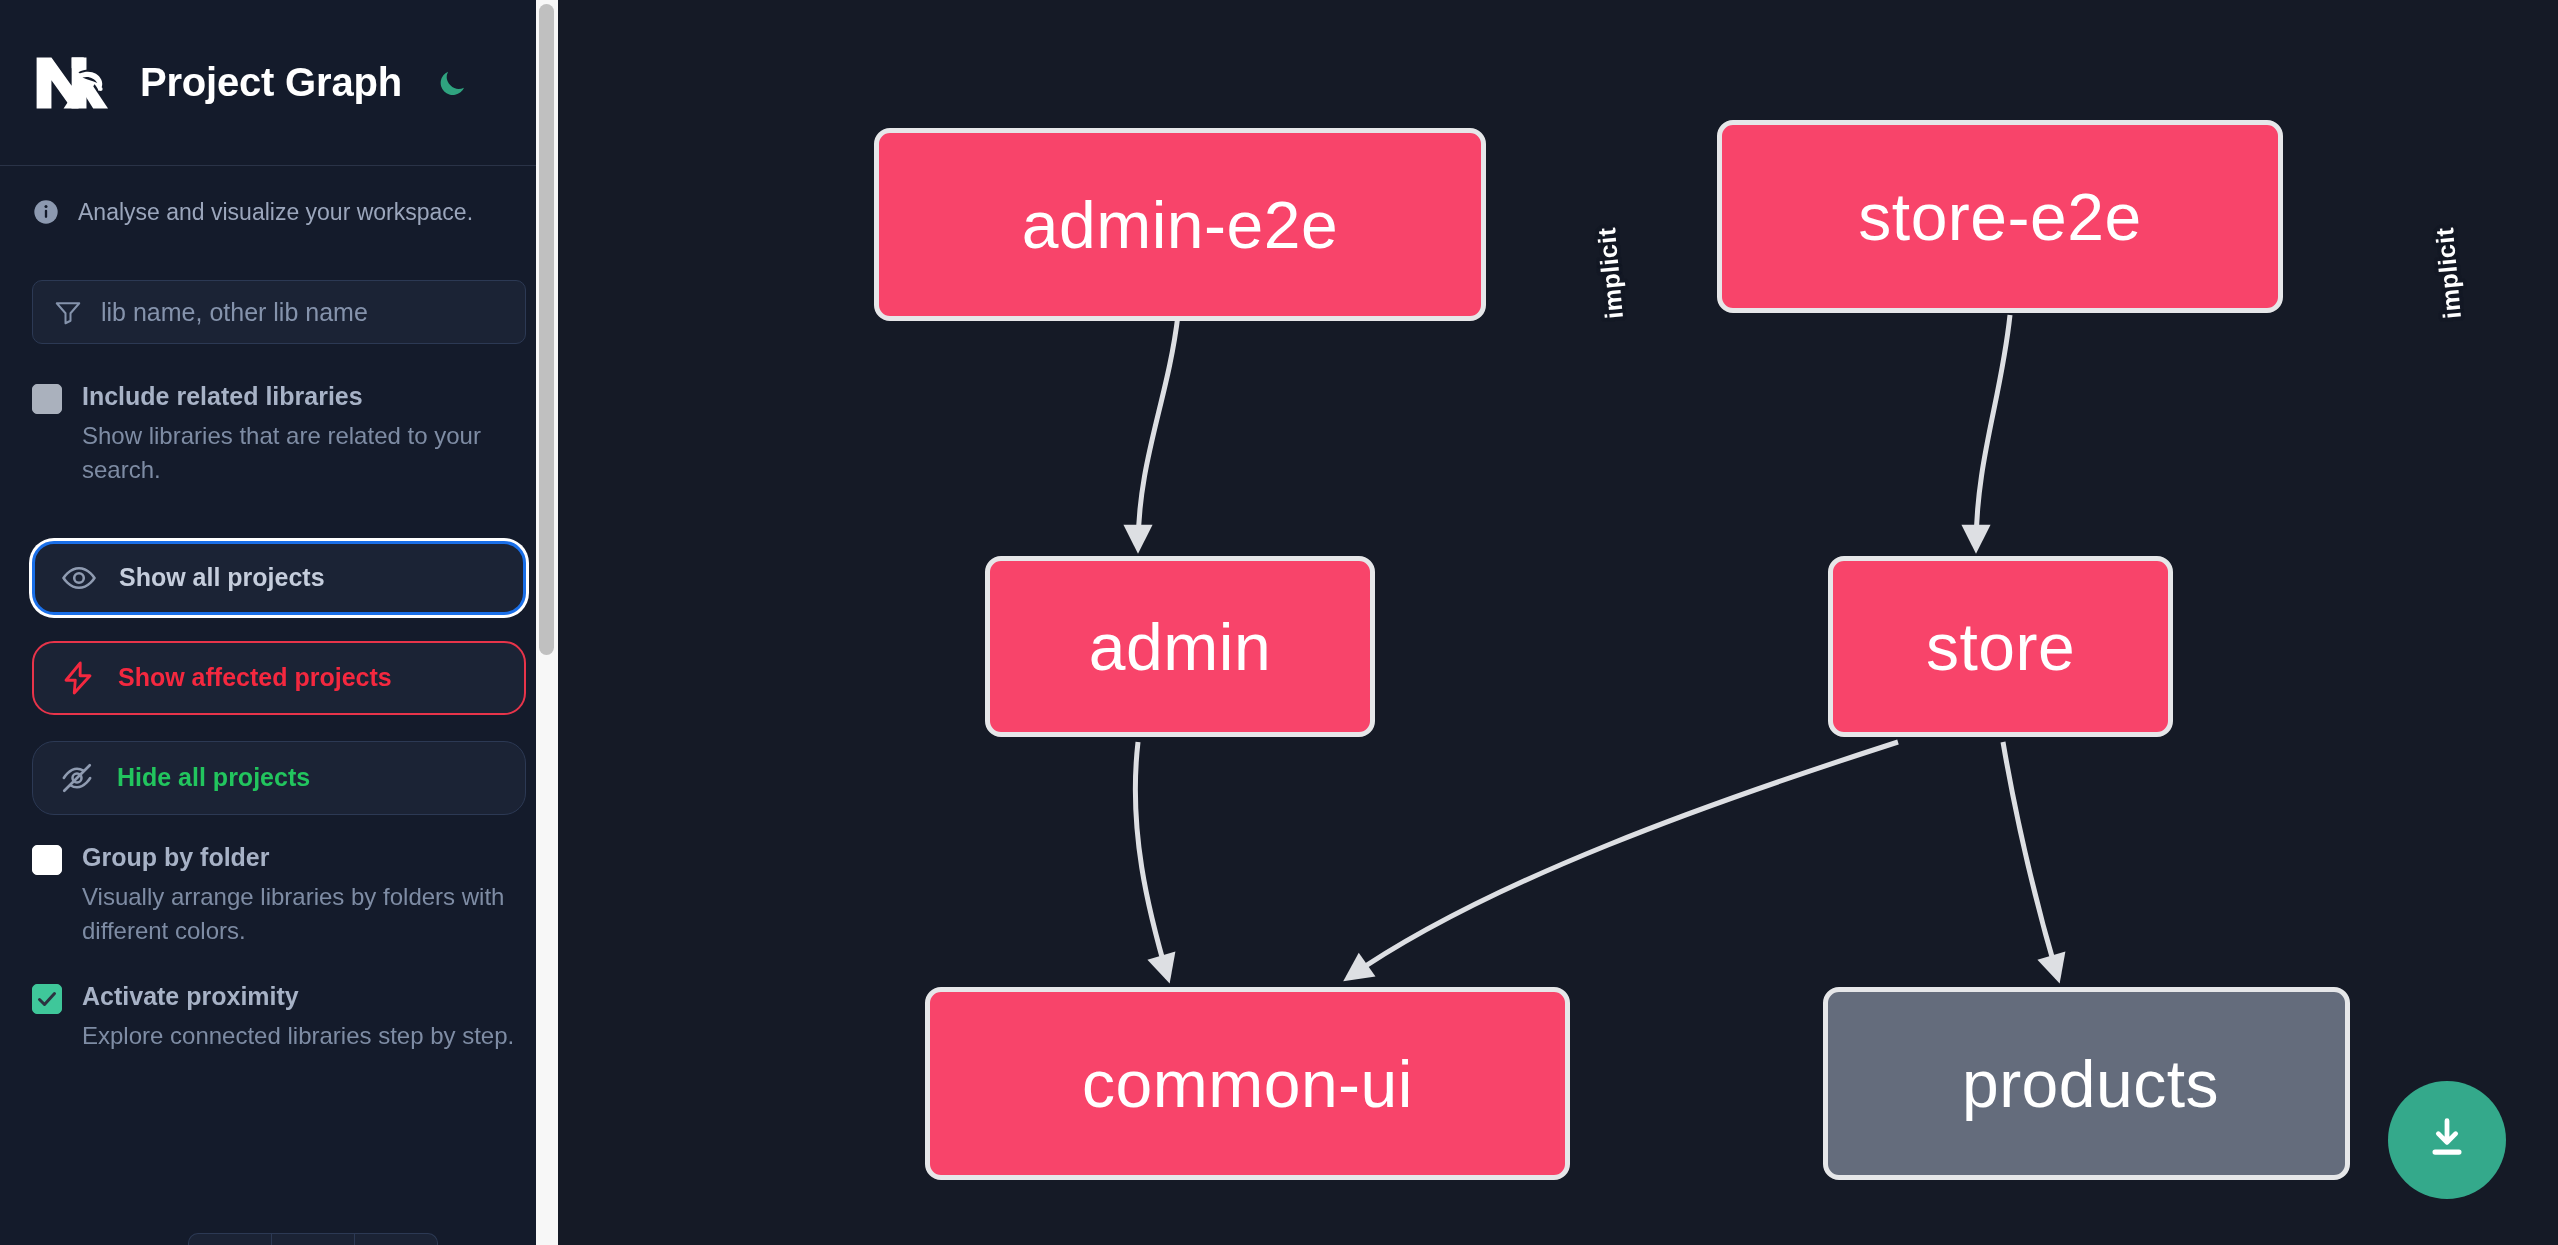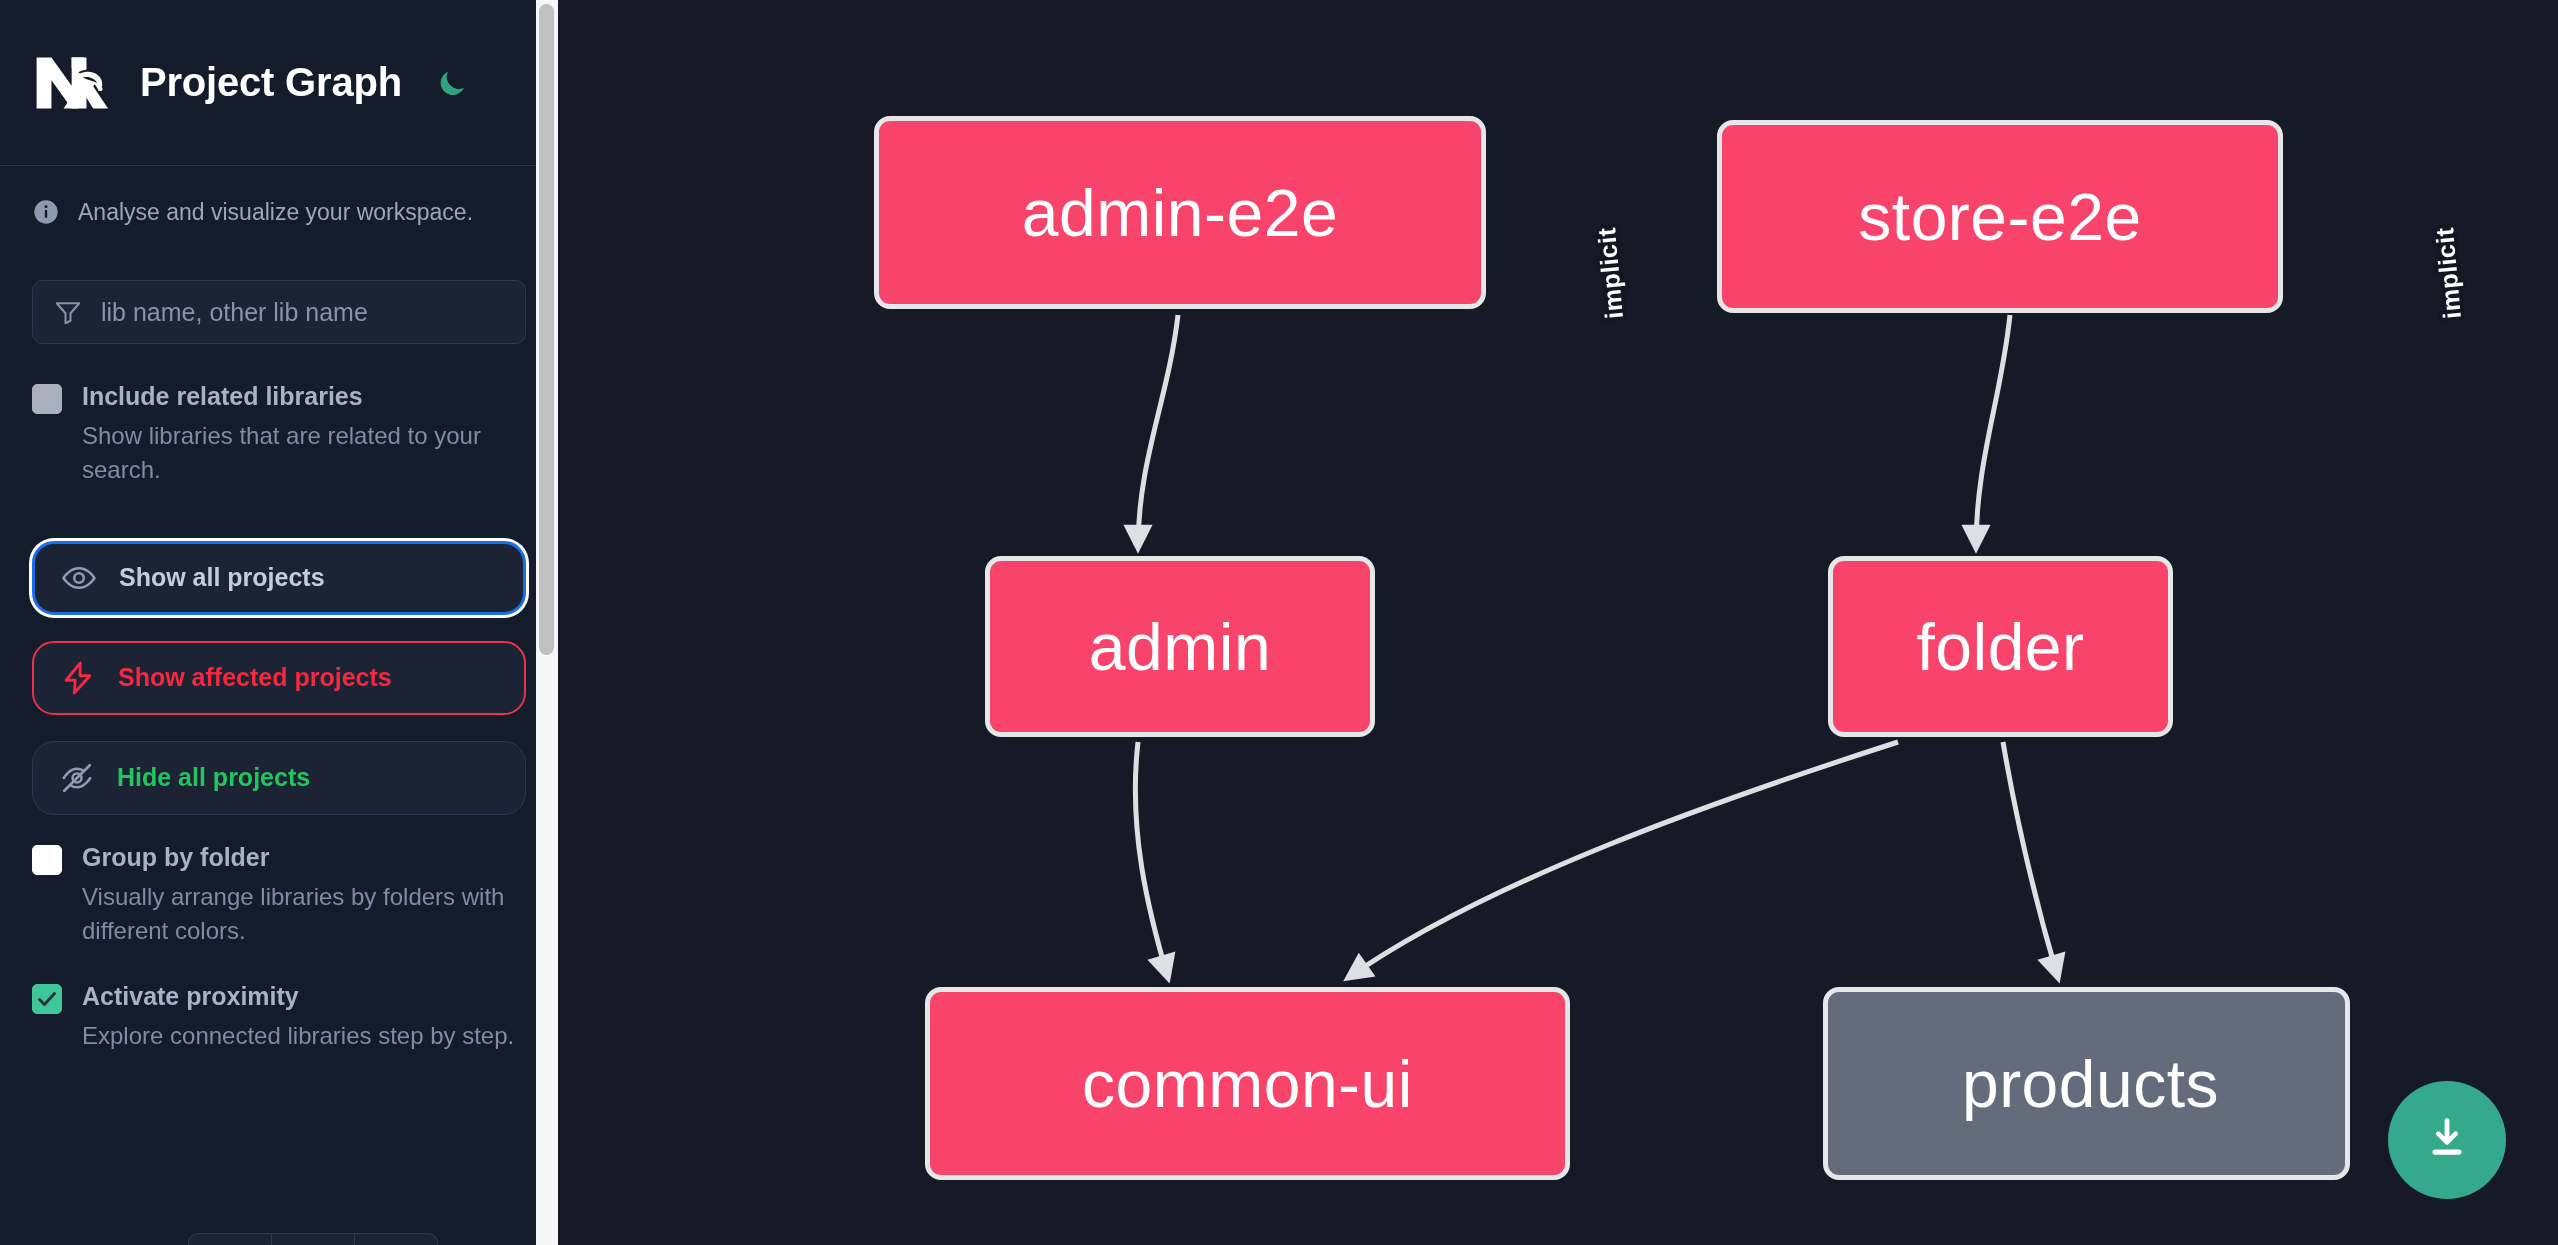--- a/index.html
+++ b/index.html
@@ -339,31 +339,31 @@
 
         <path d="M1340 742 C 1160 800 930 880 790 978"></path>
 
         <path d="M1445 742 C 1460 830 1480 910 1500 978"></path>
       </g>
     </svg>
 
     <div class="edge-label" style="left:1042px; top:320px; transform: rotate(265deg); transform-origin: left top;">implicit</div>
     <div class="edge-label" style="left:1880px; top:320px; transform: rotate(265deg); transform-origin: left top;">implicit</div>
 
-    <div class="node app" style="left:316px; top:116px; width:612px; height:193px;">
+    <div class="node app" style="left:316px; top:128px; width:612px; height:193px;">
       <span class="node-label">admin-e2e</span>
     </div>
     <div class="node app" style="left:1159px; top:120px; width:566px; height:193px;">
       <span class="node-label">store-e2e</span>
     </div>
     <div class="node app" style="left:427px; top:556px; width:390px; height:181px;">
       <span class="node-label">admin</span>
     </div>
     <div class="node app" style="left:1270px; top:556px; width:345px; height:181px;">
-      <span class="node-label">folder</span>
+      <span class="node-label">store</span>
     </div>
     <div class="node app" style="left:367px; top:987px; width:645px; height:193px;">
       <span class="node-label">common-ui</span>
     </div>
     <div class="node lib-inactive" style="left:1265px; top:987px; width:527px; height:193px;">
       <span class="node-label">products</span>
     </div>
 
     <div class="fab">
       <span>

